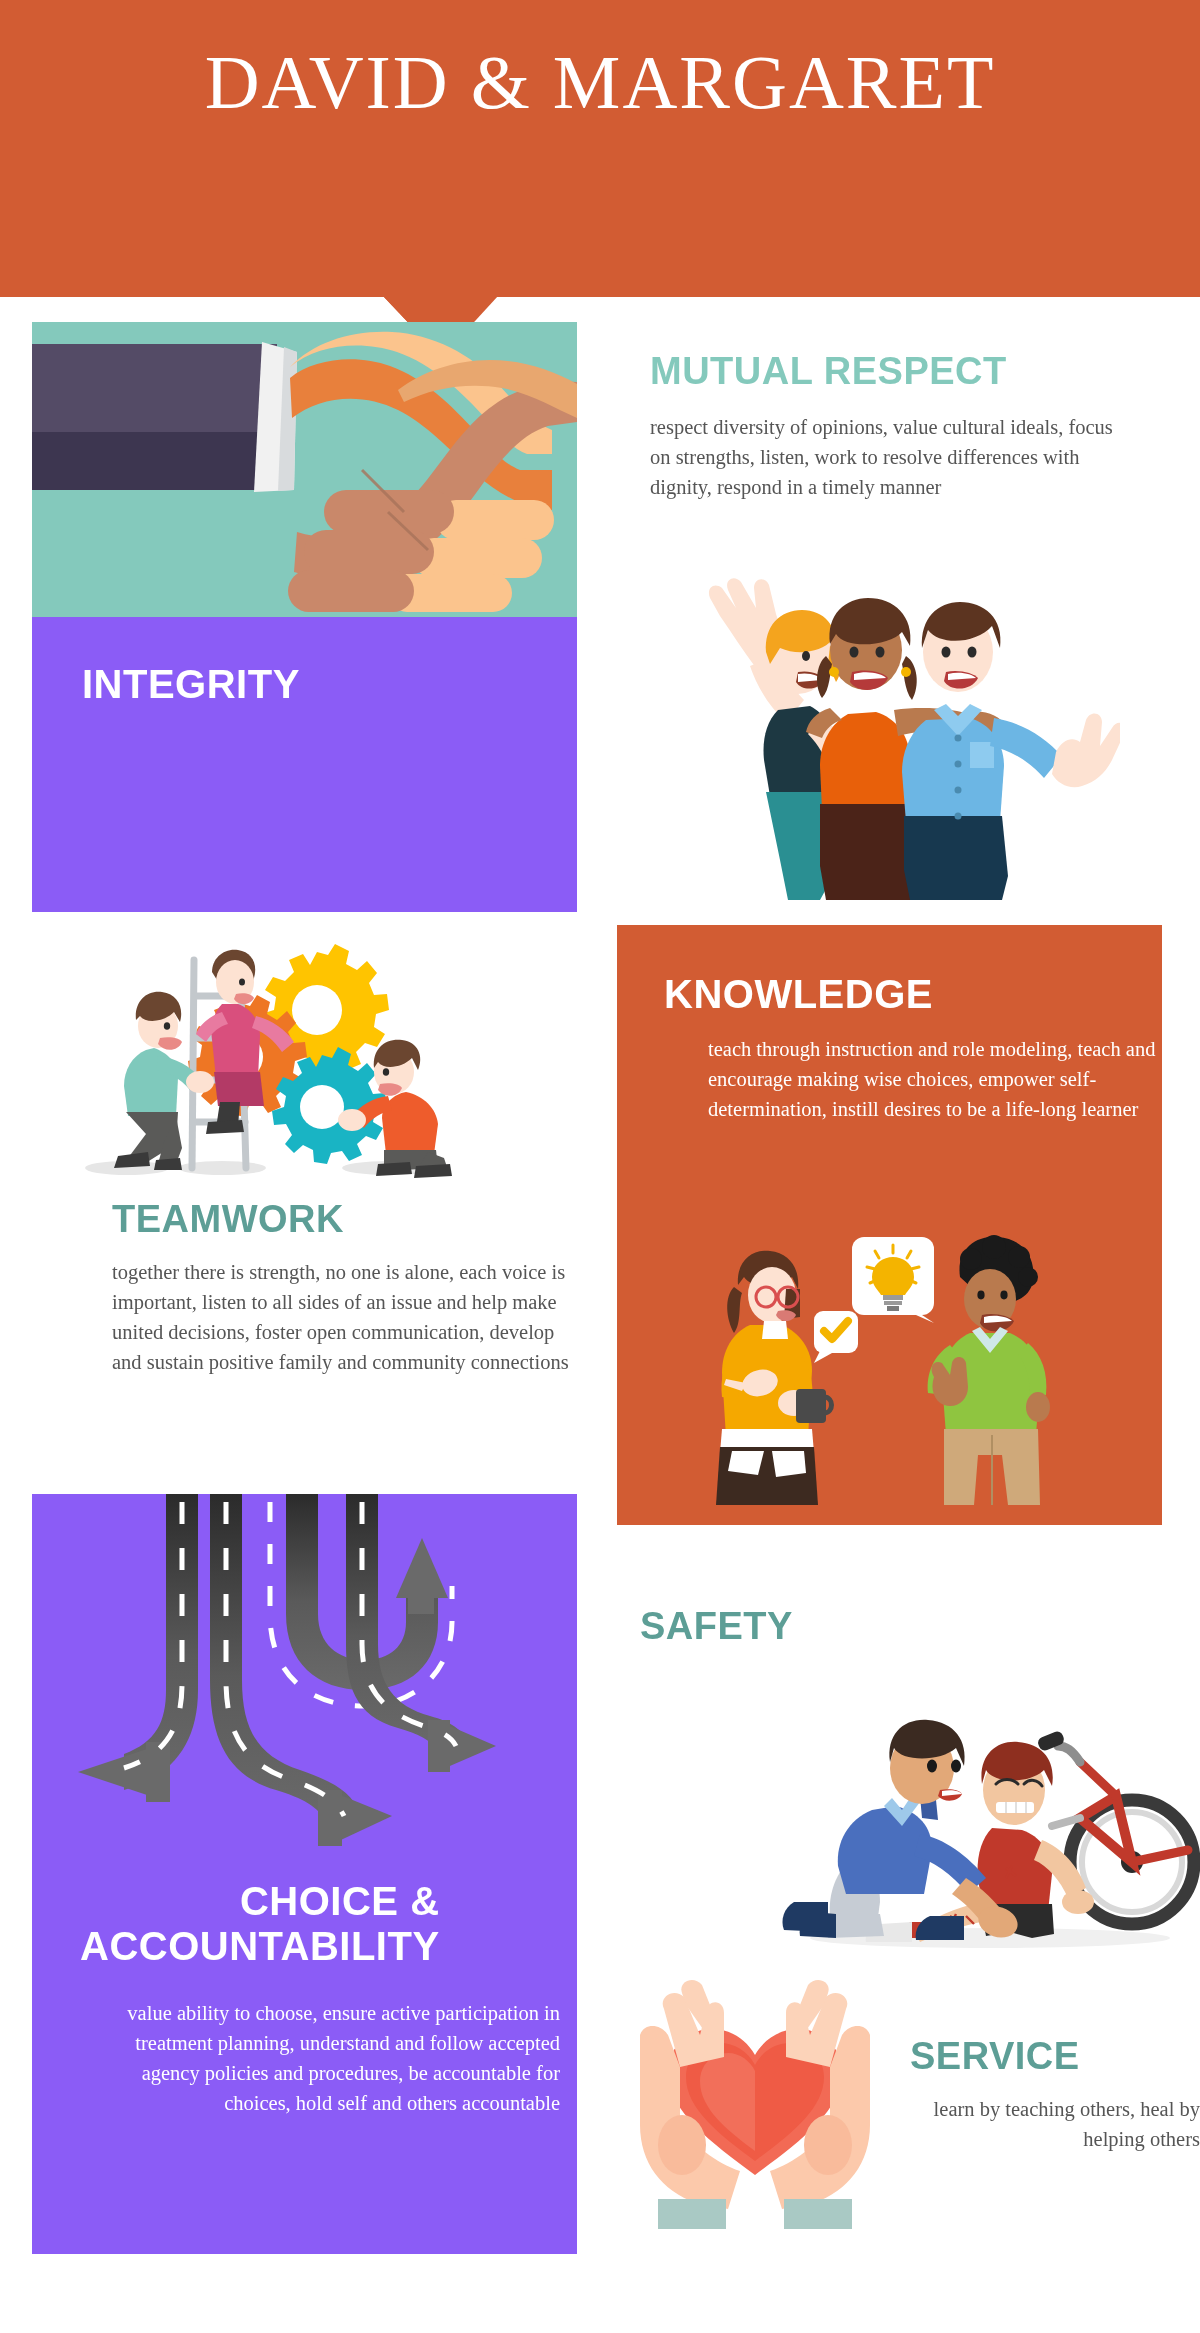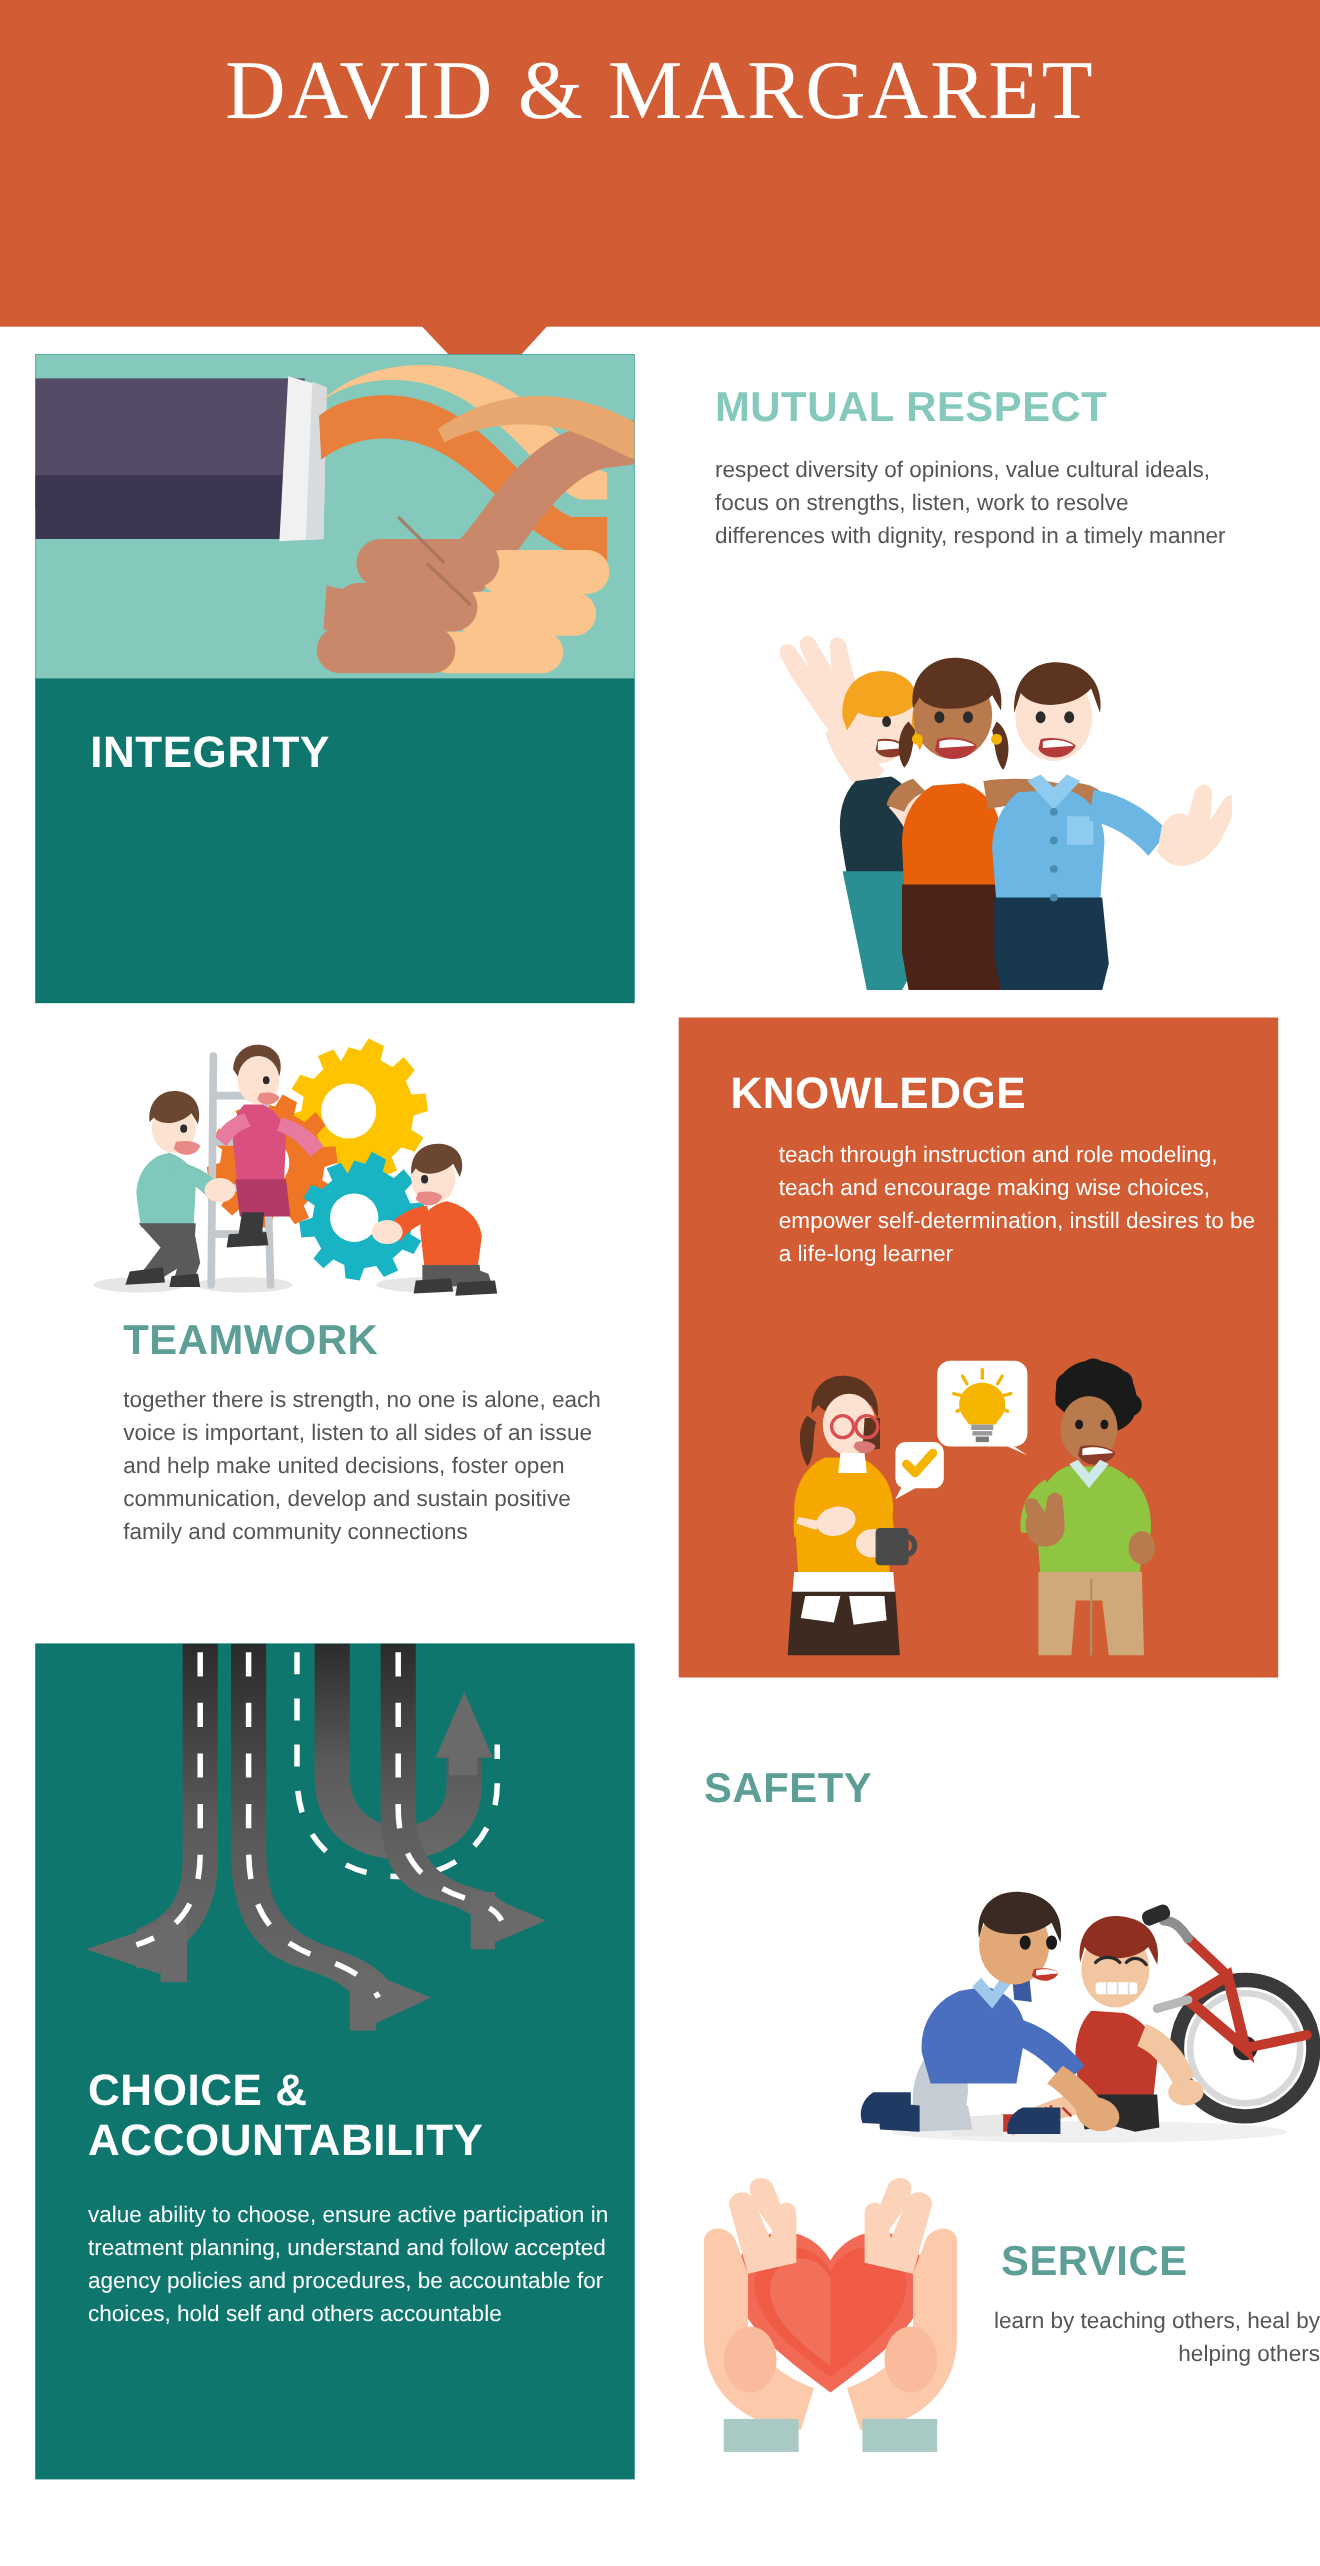--- a/index.html
+++ b/index.html
@@ -36,30 +36,30 @@
     border-left: 37px solid #d25c33;
     border-right: 78px solid transparent;
     border-top: 85px solid #d25c33;
     border-bottom: 0 solid transparent;
     clip-path: polygon(0 0, 100% 0, 70% 100%);
   }
 
   
   .panel { position: absolute; }
 
-  .teal-bg { background: #0f766e; }
+  .teal-bg { background: #8b5cf6; text-align: right; }
   .orange-bg { background: #d25c33; padding-left: 48px; }
 
   .value-title {
     font-family: "Liberation Sans", sans-serif;
     font-weight: 700;
     letter-spacing: 0.5px;
   }
   .value-body {
-    font-family: Liberation Sans, sans-serif;
+    font-family: Liberation Serif, serif;
     font-size: 20.5px;
     line-height: 1.46;
   }
   .title-white { color: #ffffff; }
   .body-white  { color: #ffffff; }
   .title-teal  { color: #84c9bc; }
   .title-teal-dark { color: #5d9e96; }
   .body-grey   { color: #555555; }
 
   

